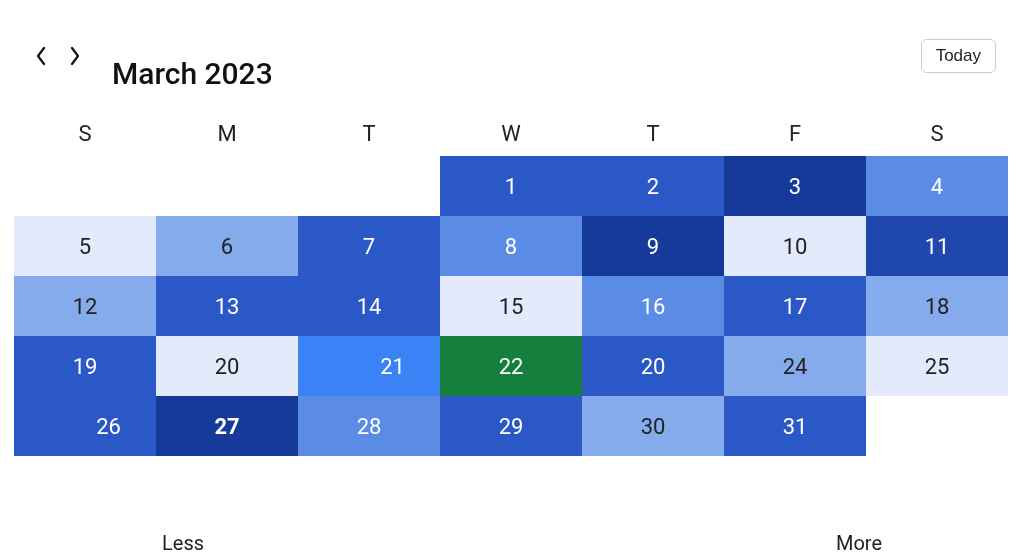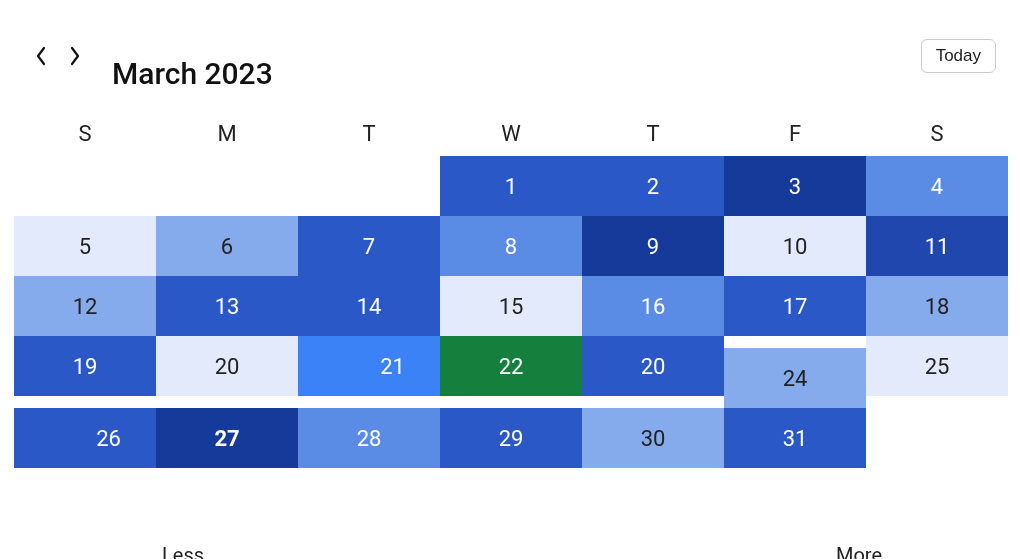--- a/index.html
+++ b/index.html
@@ -136,21 +136,21 @@
         <div class="cell" style="background: rgb(90, 139, 229); color: rgb(255, 255, 255);">16</div>
         <div class="cell" style="background: rgb(42, 88, 198); color: rgb(255, 255, 255);">17</div>
         <div class="cell" style="background: rgb(134, 171, 236); color: rgb(34, 34, 34);">18</div>
       </div>
       <div class="week-row">
         <div class="cell" style="background: rgb(42, 88, 198); color: rgb(255, 255, 255);">19</div>
         <div class="cell" style="background: rgb(226, 234, 251); color: rgb(34, 34, 34);">20</div>
         <div class="cell" style="background: #3b82f6; color: rgb(255, 255, 255); padding-left: 47px;">21</div>
         <div class="cell" style="background: #15803d; color: rgb(255, 255, 255);">22</div>
         <div class="cell" style="background: rgb(42, 88, 198); color: rgb(255, 255, 255);">20</div>
-        <div class="cell" style="background: rgb(134, 171, 236); color: rgb(34, 34, 34); margin-top: 12px;">24</div>
+        <div class="cell" style="background: rgb(134, 171, 236); color: rgb(34, 34, 34);">24</div>
         <div class="cell" style="background: rgb(226, 234, 251); color: rgb(34, 34, 34);">25</div>
       </div>
       <div class="week-row">
         <div class="cell" style="background: rgb(42, 88, 198); color: rgb(255, 255, 255); padding-left: 47px;">26</div>
         <div class="cell" style="background: rgb(22, 58, 153); color: rgb(255, 255, 255); font-weight: bold;">27</div>
         <div class="cell" style="background: rgb(90, 139, 229); color: rgb(255, 255, 255);">28</div>
         <div class="cell" style="background: rgb(42, 88, 198); color: rgb(255, 255, 255);">29</div>
         <div class="cell" style="background: rgb(134, 171, 236); color: rgb(34, 34, 34);">30</div>
         <div class="cell" style="background: rgb(42, 88, 198); color: rgb(255, 255, 255);">31</div>
         <div class="cell blank"></div>

